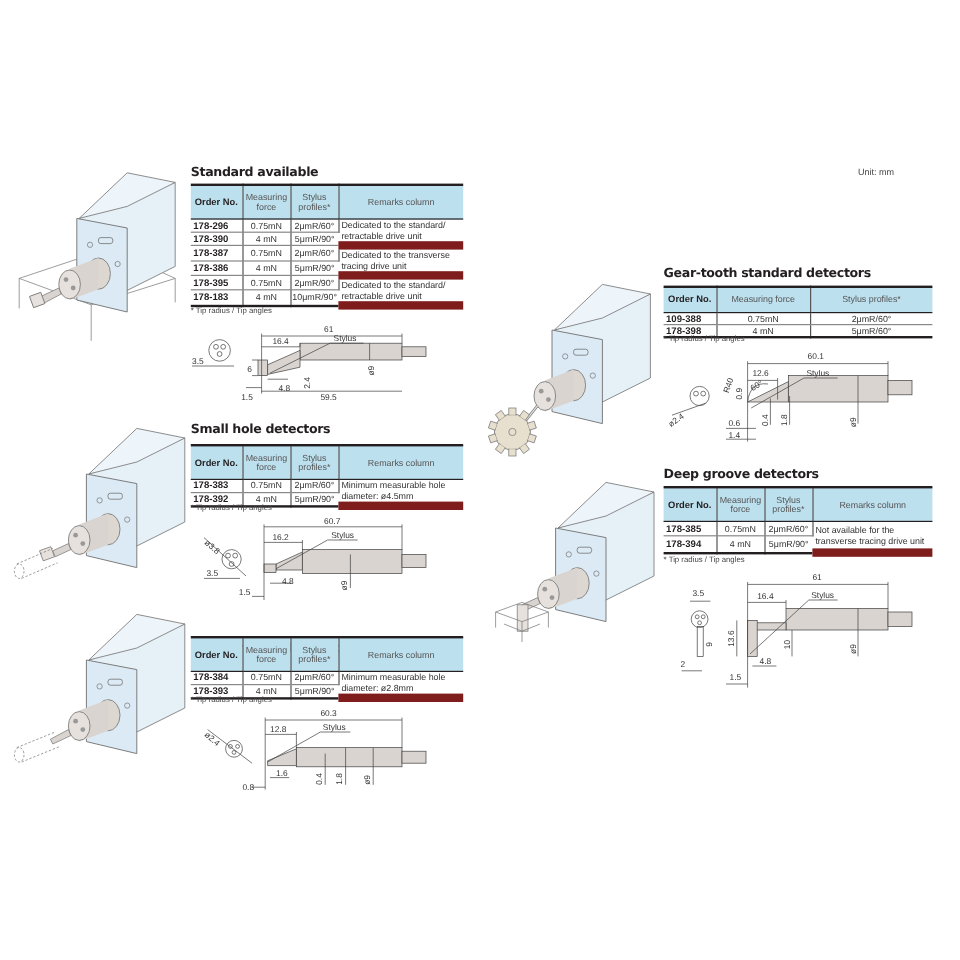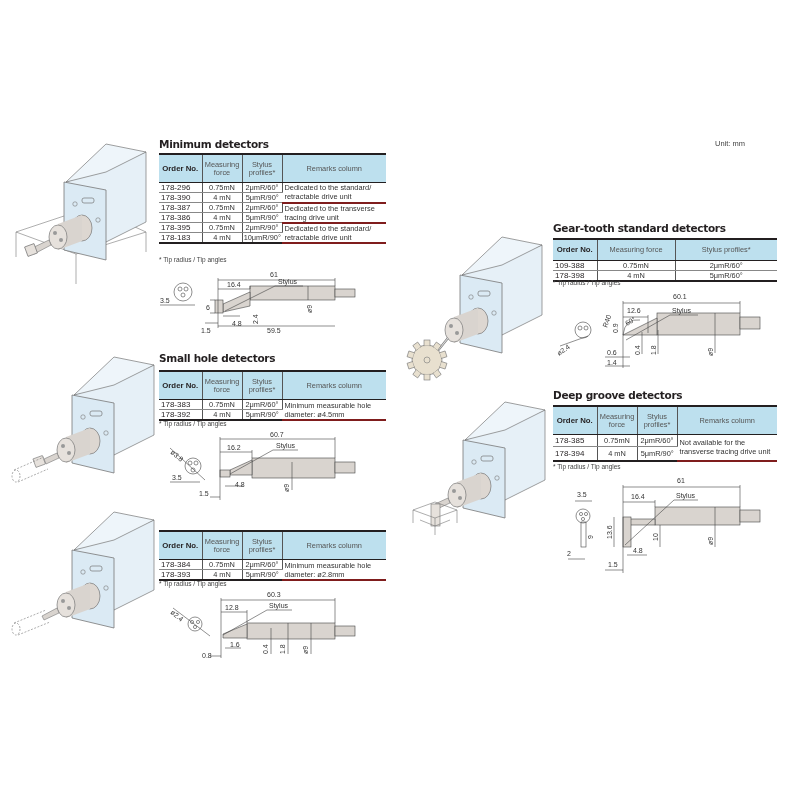--- a/index.html
+++ b/index.html
@@ -5,22 +5,22 @@
   * { box-sizing: border-box; margin: 0; padding: 0; }
   html, body { width: 800px; height: 800px; background: #ffffff; overflow: hidden; }
   body { position: relative; font-family: "Liberation Sans", sans-serif; color: #231f20; }
   .abs { position: absolute; }
   .sec-title { position: absolute; font-family: "DejaVu Sans", sans-serif; font-weight: bold; font-size: 10.5px; letter-spacing: -0.3px; color: #231f20; }
   table.spec { position: absolute; border-collapse: collapse; font-size: 7.4px; border-top: 2px solid #231f20; border-bottom: 2px solid #231f20; }
   table.spec th { background: #bde0ee; color: #555; font-weight: normal; line-height: 7.5px; padding: 6px 1px; border-right: 1px solid #555; text-align: center; vertical-align: middle; border-bottom: 1px solid #231f20; }
   table.spec th.ord { color: #231f20; font-weight: bold; font-size: 7.8px; }
   table.spec th:last-child, table.spec td:last-child { border-right: none; }
   table.spec td { text-align: center; border-right: 1px solid #555; border-bottom: 1px solid #888; padding: 0 1px; height: 10px; line-height: 9px; white-space: nowrap; color: #333; }
-  table.spec td.ord { font-weight: normal; color: #231f20; font-size: 8px; text-align: left; padding-left: 2px; }
-  table.spec td.rem { text-align: left; line-height: 9px; padding-left: 2px; white-space: normal; border-bottom: 2px solid #7f1d1d; }
+  table.spec td.ord { font-weight: bold; color: #231f20; font-size: 8px; text-align: left; padding-left: 2px; }
+  table.spec td.rem { text-align: left; line-height: 9px; padding-left: 2px; white-space: normal; border-bottom: 7px solid #7f1d1d; }
   .note { position: absolute; font-size: 6.5px; color: #444; }
   .unit { position: absolute; font-size: 7.5px; color: #444; margin-left: 32px; }
   svg text { font-family: "Liberation Sans", sans-serif; }
 </style>
 </head>
 <body>
 
 <svg class="abs" style="left:0;top:0" width="800" height="800">
   <defs>
     <g id="dev">
@@ -96,21 +96,21 @@
     <polyline points="18,90 40,82 62,90 40,98 18,90" fill="none" stroke="#777" stroke-width="0.6"></polyline>
     <line x1="18" y1="90" x2="18" y2="103" stroke="#777" stroke-width="0.6"></line>
     <line x1="40" y1="98" x2="40" y2="115" stroke="#777" stroke-width="0.6"></line>
     <line x1="62" y1="90" x2="62" y2="103" stroke="#777" stroke-width="0.6"></line>
     <polyline points="25,100 40,106 55,100" fill="none" stroke="#777" stroke-width="0.6"></polyline>
   </g>
 </svg>
 
 <div class="unit" style="left:683px;top:139px;">Unit: mm</div>
 
-<div class="sec-title" style="left:159px;top:138px;">Minimum detectors</div>
+<div class="sec-title" style="left:159px;top:138px;">Standard available</div>
 <table class="spec" style="left:159px;top:153px;width:227px;">
   <thead>
       <tr>
     <th class="ord" style="width:43px">Order No.</th>
     <th style="width:40px"><span>Measuring</span><br><span>force</span></th>
     <th style="width:40px"><span>Stylus</span><br><span>profiles*</span></th>
     <th>Remarks column</th>
   </tr>
     </thead>
   <tbody>

